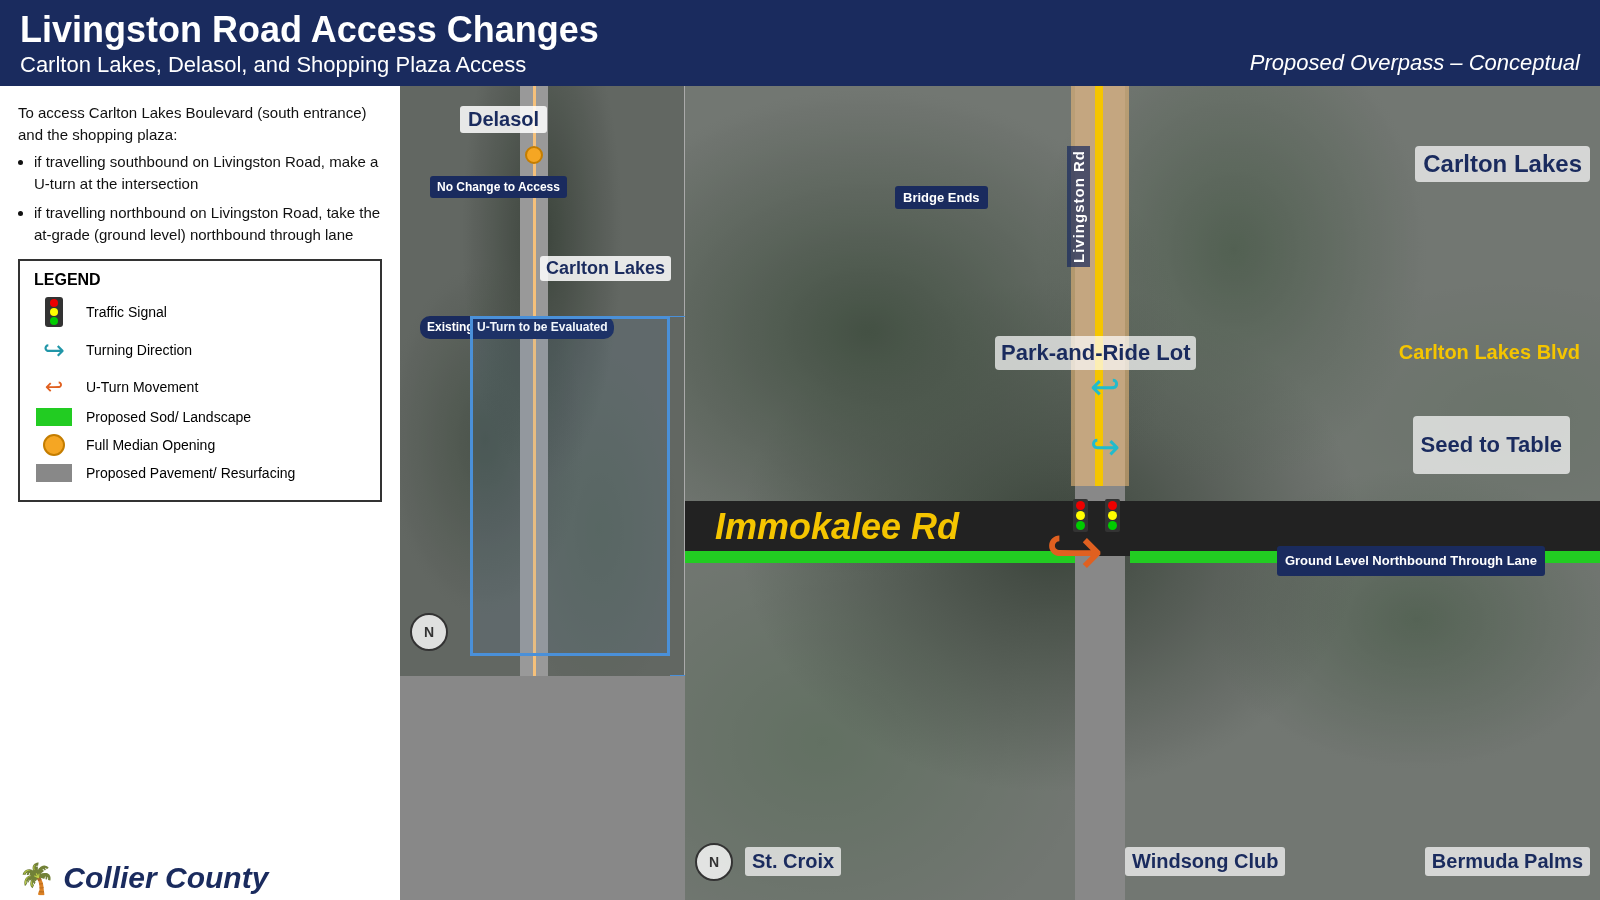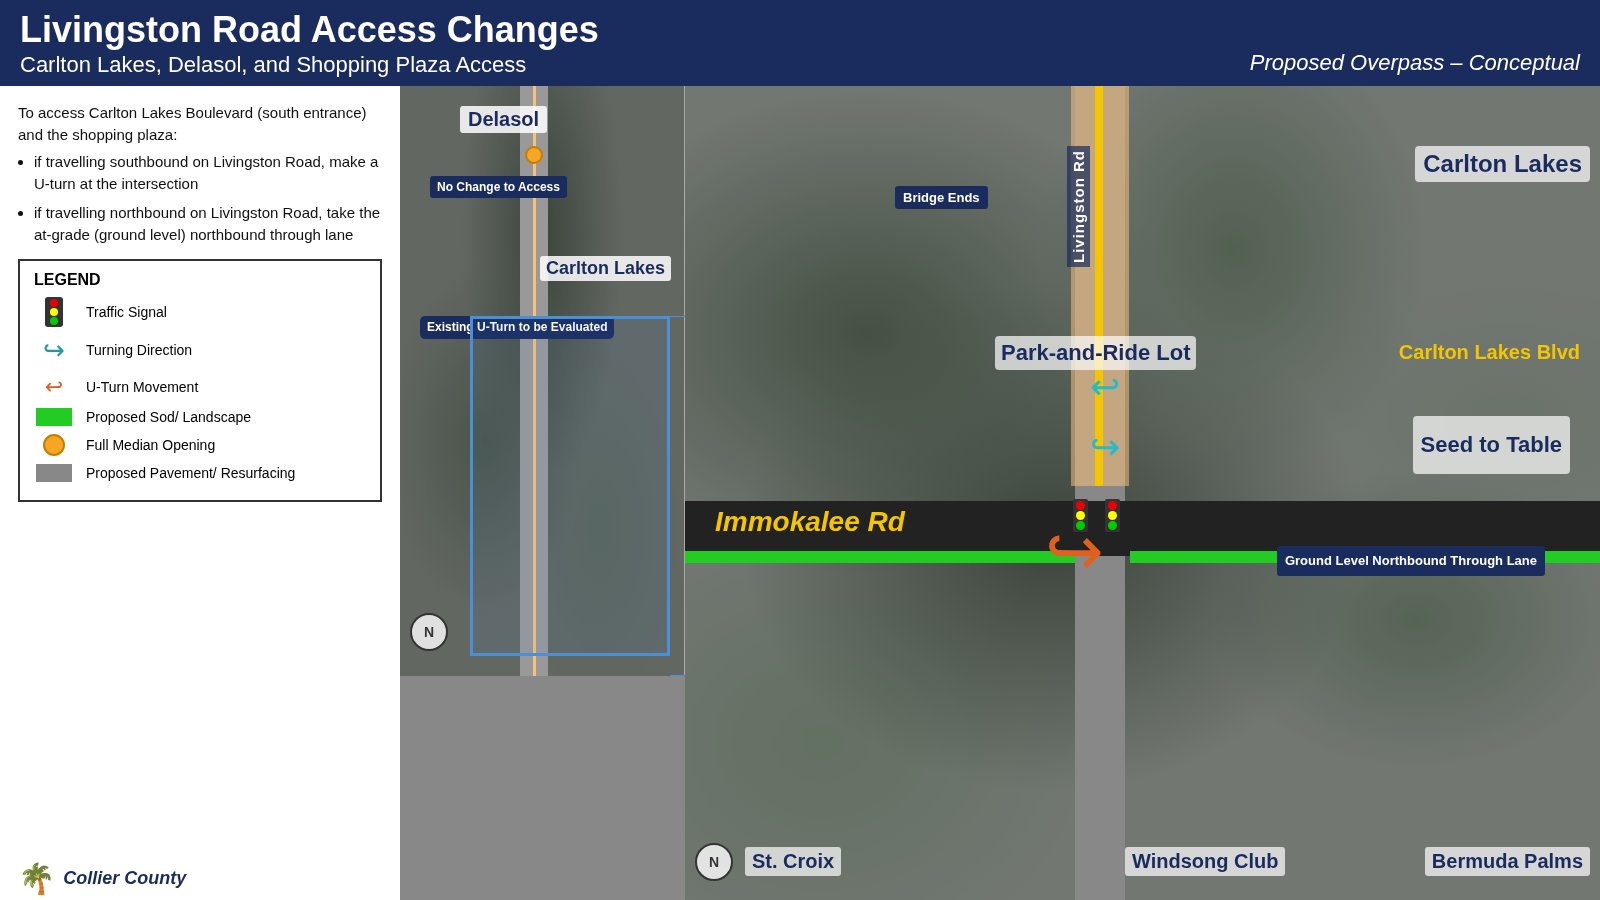--- a/index.html
+++ b/index.html
@@ -160,21 +160,21 @@
       border: 1px solid #c8a060;
     }
 
     .collier-logo {
       display: flex;
       align-items: center;
       gap: 8px;
       margin-top: 6px;
     }
     .collier-logo-text {
-      font-size: 18px;
+      font-size: 30px;
       font-style: italic;
       color: #1a2b5e;
       font-weight: bold;
     }
     .palm-icon {
       font-size: 30px;
     }
 
     
     .map-area {
@@ -301,21 +301,21 @@
       right: 0;
       top: 415px;
       height: 55px;
       background: #222;
     }
     .immokalee-label {
       position: absolute;
       left: 30px;
       top: 420px;
       color: #f5c500;
-      font-size: 28px;
+      font-size: 36px;
       font-weight: bold;
       font-style: italic;
     }
 
     
     .carlton-lakes-blvd-label {
       position: absolute;
       right: 20px;
       top: 255px;
       color: #f5c500;
@@ -627,21 +627,21 @@
       <div class="inset-road-v"></div>
       <div class="inset-road-center"></div>
 
       <div class="inset-circle" style="left:125px; top:60px;"></div>
 
       <div class="delasol-label">Delasol</div>
       <div class="carlton-inset-label">Carlton Lakes</div>
 
       <div style="position:absolute; left:30px; top:90px; background:#1a2b5e; color:white; font-size:12px; font-weight:bold; padding:4px 7px; border-radius:3px; text-align:center;">No Change to Access</div>
 
-      <div style="position:absolute; left:20px; top:230px; background:#1a2b5e; color:white; font-size:12px; font-weight:bold; padding:4px 7px; border-radius:5px; text-align:center; line-height:1.3;">Existing U-Turn to be Evaluated</div>
+      <div style="position:absolute; left:20px; top:230px; background:#1a2b5e; color:white; font-size:12px; font-weight:bold; padding:4px 7px; border-radius:10px; text-align:center; line-height:1.3;">Existing U-Turn to be Evaluated</div>
 
       <div class="inset-highlight"></div>
 
       <div class="compass">N</div>
     </div>
 
     <svg style="position:absolute; left:270px; top:230px; width:20px; height:360px; pointer-events:none;">
       <line x1="0" y1="0" x2="20" y2="0" stroke="#4a90d9" stroke-width="2"></line>
       <line x1="0" y1="360" x2="20" y2="360" stroke="#4a90d9" stroke-width="2"></line>
     </svg>

